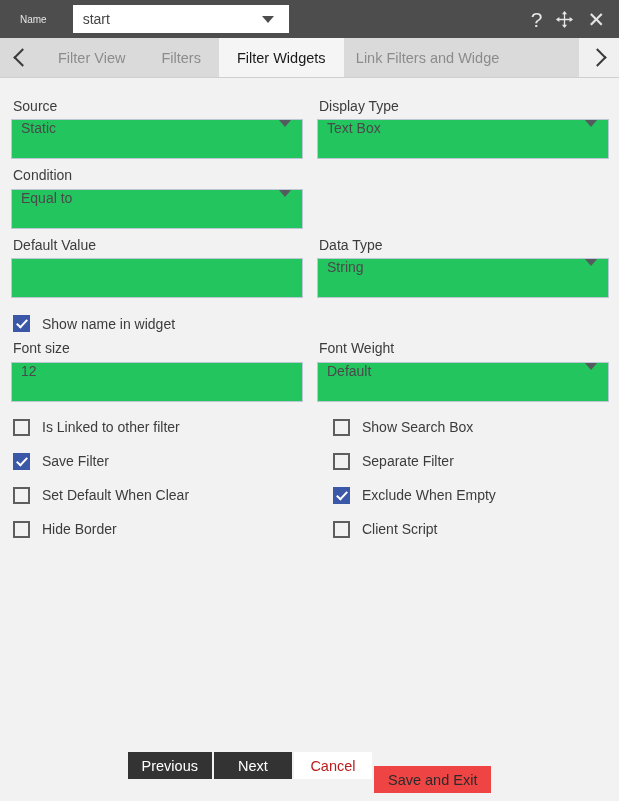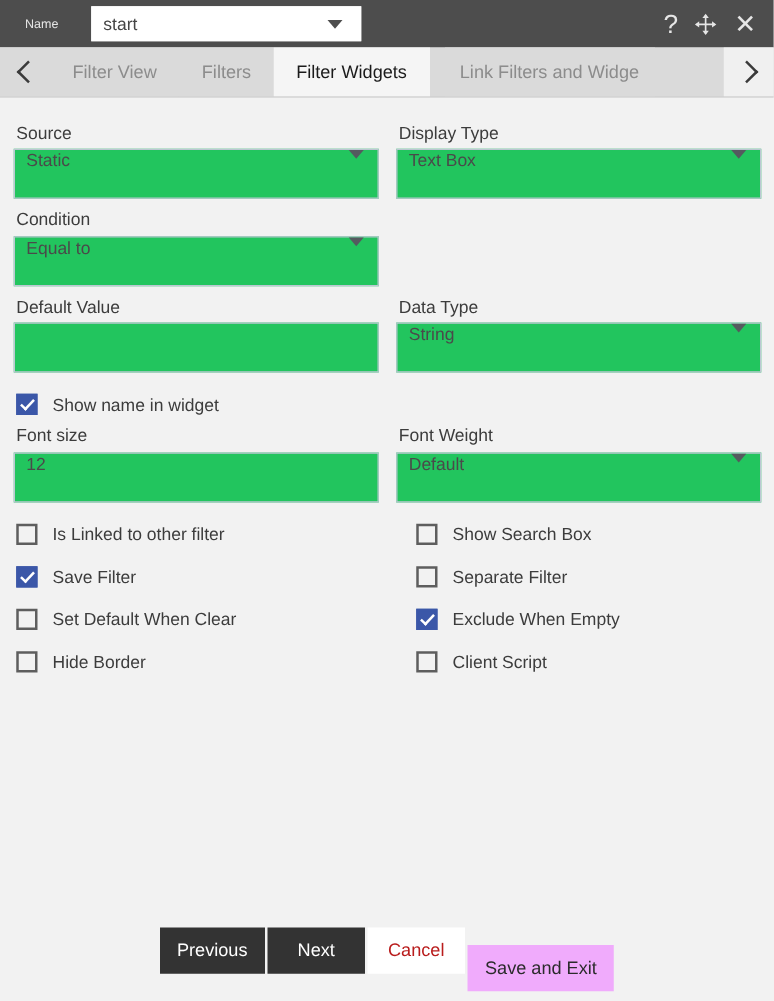--- a/index.html
+++ b/index.html
@@ -115,21 +115,20 @@
     white-space: nowrap;
     box-sizing: border-box;
     overflow: hidden;
   }
   .tab.active {
     background: #f5f5f5;
     color: #1a1a1a;
   }
   .tab.clipped {
     max-width: 168px;
-    margin-left: 12px;
   }
 
   
   .form {
     padding: 12px 11px 0 11px;
     box-sizing: border-box;
   }
   .row {
     display: flex;
     gap: 14px;
@@ -221,35 +220,35 @@
     position: absolute;
     left: 0;
     bottom: 8px;
     width: 619px;
     display: flex;
     justify-content: center;
     align-items: center;
     gap: 2px;
   }
   .btn {
-    height: 37px;
+    height: 27px;
     min-width: 78px;
     display: flex;
     align-items: center;
     justify-content: center;
     font-size: 14.5px;
     padding: 1px 14px;
     box-sizing: border-box;
     border: none;
     white-space: nowrap;
     font-family: "Liberation Sans", sans-serif;
   }
   .btn.dark   { background: #333333; color: #ffffff; }
   .btn.light  { background: #ffffff; color: #b91c1c; }
-  .btn.accent { background: #f0abfc; color: #2b2b2b; margin-top: 28px; }
+  .btn.accent { background: #ef4444; color: #2b2b2b; margin-top: 28px; }
 </style>
 </head>
 <body>
 
 <div class="titlebar">
   <span class="titlebar-label">Name</span>
 
   <div class="name-combo">
     <span class="val">start</span>
     <span class="caret"></span>

